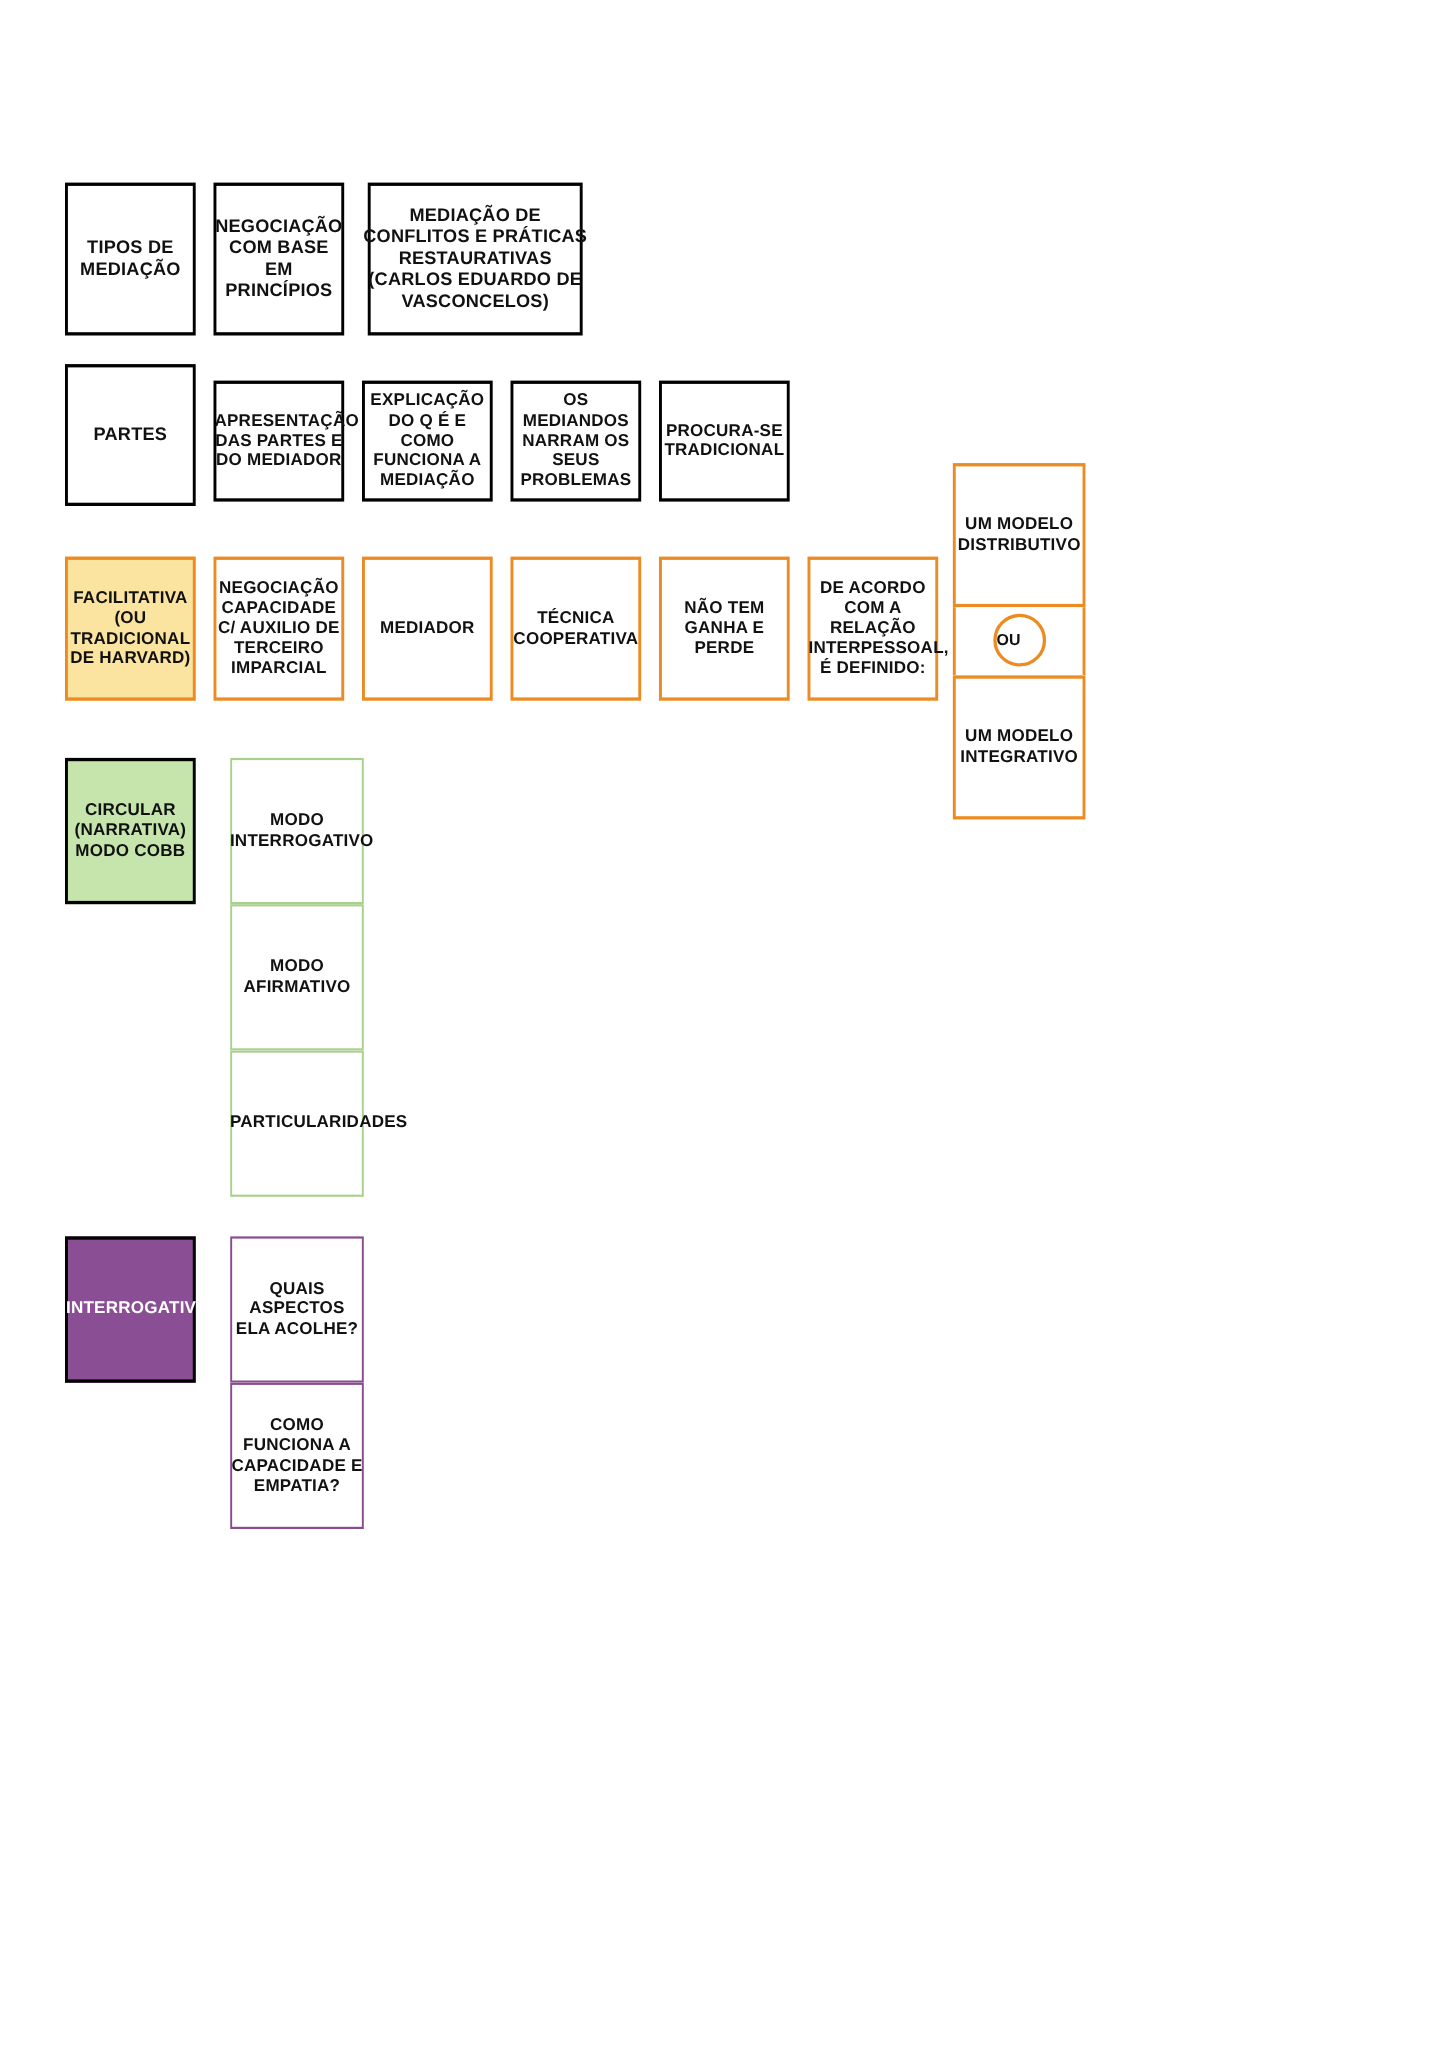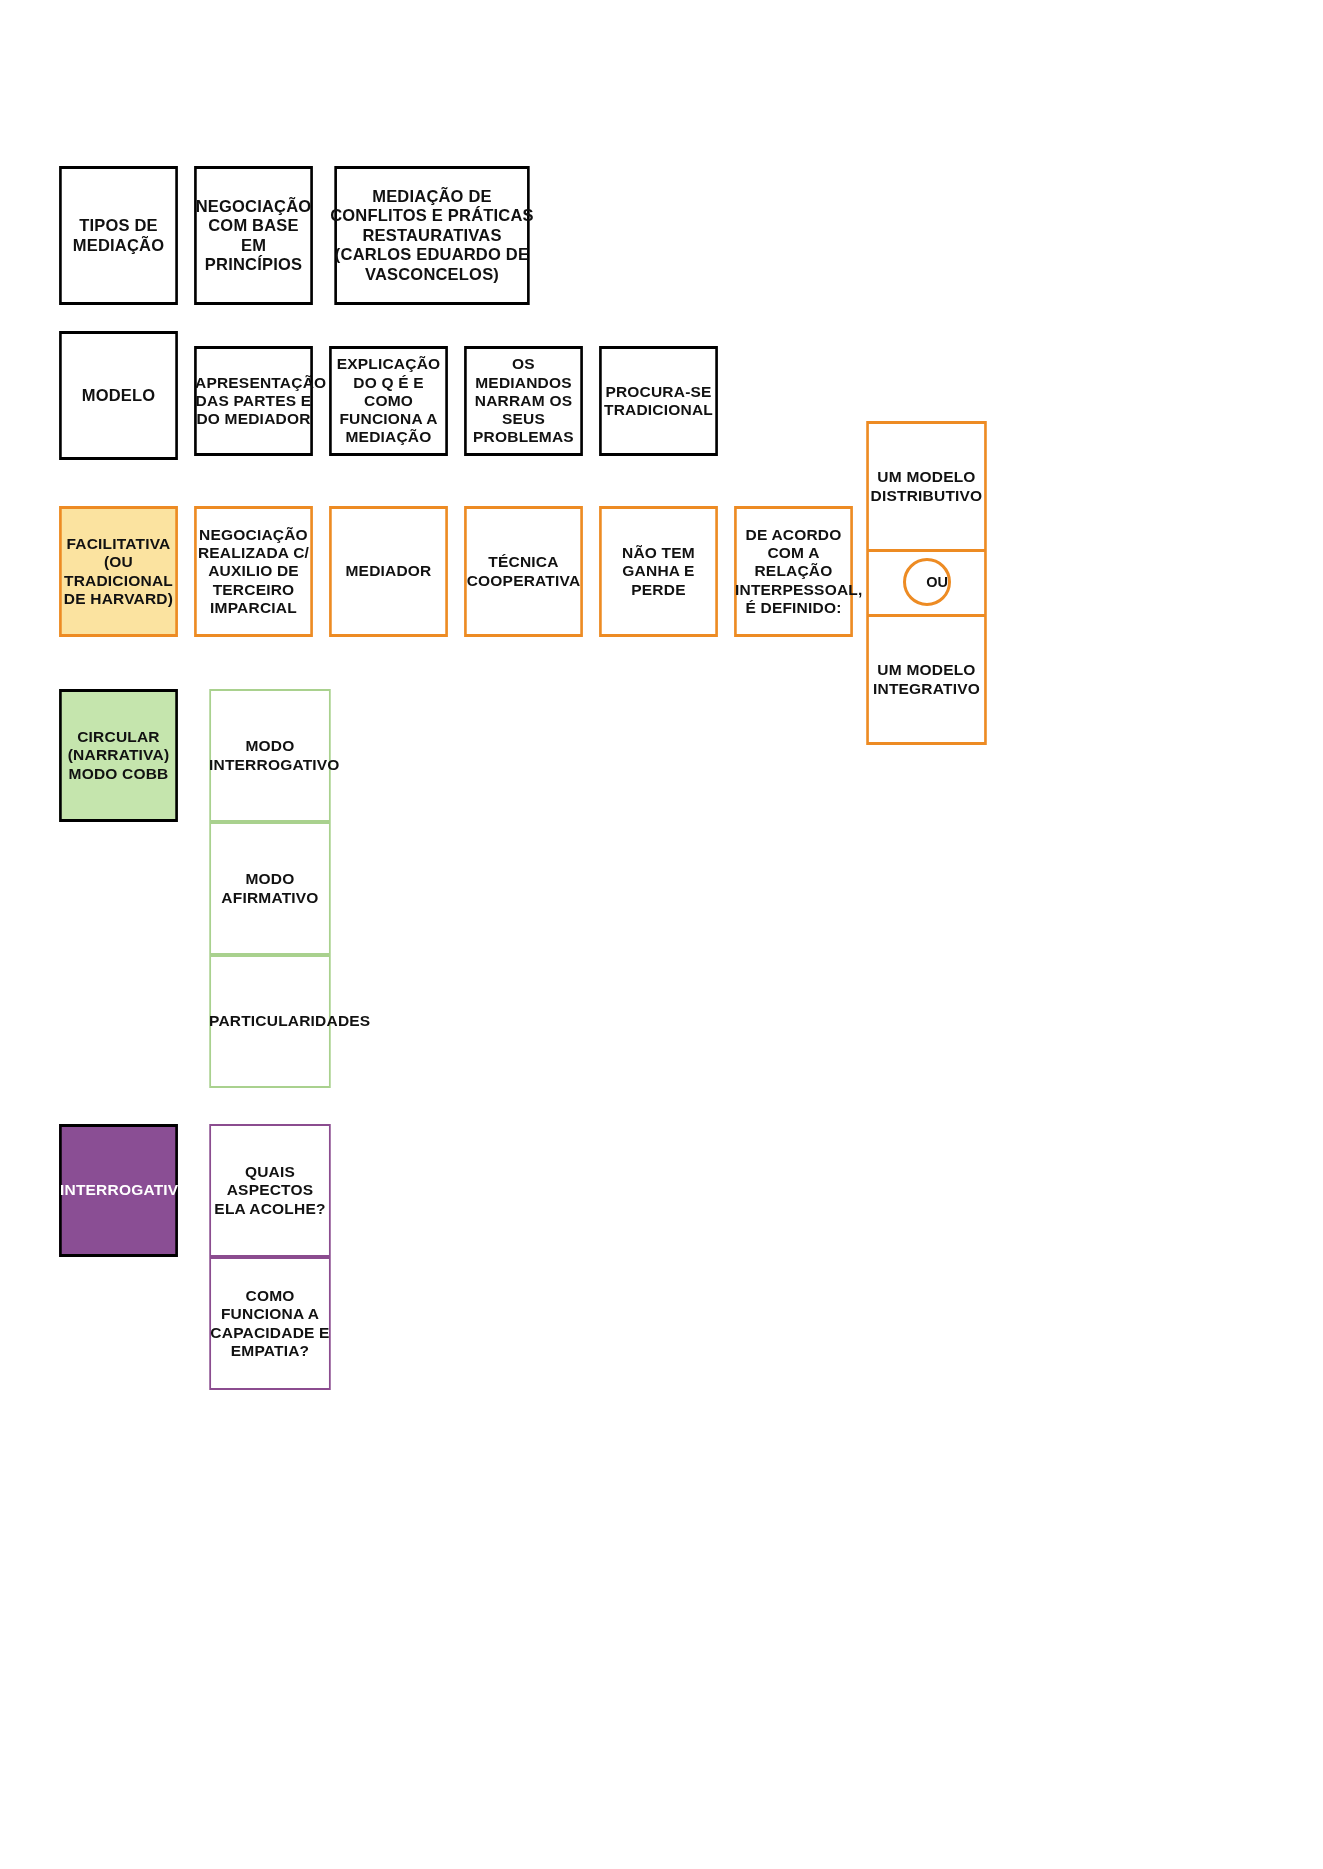--- a/index.html
+++ b/index.html
@@ -53,21 +53,21 @@
   .fill-purple { background: #8A4E94; color: #ffffff; }
 
   .circle {
     position: absolute;
     box-sizing: border-box;
     border: 3px solid #ED8B23;
     border-radius: 50%;
     background: #ffffff;
     display: flex;
     align-items: center;
-    justify-content: flex-end;
+    justify-content: flex-start;
     font-weight: 700;
     color: #111111;
     z-index: 5;
   }
   .fs14 { font-size: 14.5px; }
   .fs15 { font-size: 15.5px; }
   .fs16 { font-size: 16.5px; }
 </style>
 </head>
 <body>
@@ -80,21 +80,21 @@
 
   <div class="box b-black fs16" style="left:186px; top:166px; width:135px; height:139px;">
     <span>NEGOCIAÇÃO COM BASE EM PRINCÍPIOS</span>
   </div>
 
   <div class="box b-black fs16" style="left:321px; top:166px; width:222px; height:139px;">
     <span>MEDIAÇÃO DE CONFLITOS E PRÁTICAS RESTAURATIVAS (CARLOS EDUARDO DE VASCONCELOS)</span>
   </div>
 
   <div class="box b-black fs16" style="left:51px; top:331px; width:135px; height:129px;">
-    <span>MODELO</span>
+    <span>PARTES</span>
   </div>
 
   <div class="box b-black fs15" style="left:186px; top:346px; width:135px; height:110px;">
     <span>APRESENTAÇÃO DAS PARTES E DO MEDIADOR</span>
   </div>
 
   <div class="box b-black fs15" style="left:321px; top:346px; width:135px; height:110px;">
     <span>EXPLICAÇÃO DO Q É E COMO FUNCIONA A MEDIAÇÃO</span>
   </div>
 
@@ -104,21 +104,21 @@
 
   <div class="box b-black fs15" style="left:591px; top:346px; width:135px; height:110px;">
     <span>PROCURA-SE TRADICIONAL</span>
   </div>
 
   <div class="box b-orange fill-yellow fs15" style="left:51px; top:506px; width:135px; height:131px;">
     <span>FACILITATIVA (OU TRADICIONAL DE HARVARD)</span>
   </div>
 
   <div class="box b-orange fs15" style="left:186px; top:506px; width:135px; height:131px;">
-    <span>NEGOCIAÇÃO REALIZADA C/ AUXILIO DE TERCEIRO IMPARCIAL</span>
+    <span>NEGOCIAÇÃO CAPACIDADE C/ AUXILIO DE TERCEIRO IMPARCIAL</span>
   </div>
 
   <div class="box b-orange fs15" style="left:321px; top:506px; width:135px; height:131px;">
     <span>MEDIADOR</span>
   </div>
 
   <div class="box b-orange fs15" style="left:456px; top:506px; width:135px; height:131px;">
     <span>TÉCNICA COOPERATIVA</span>
   </div>
 

